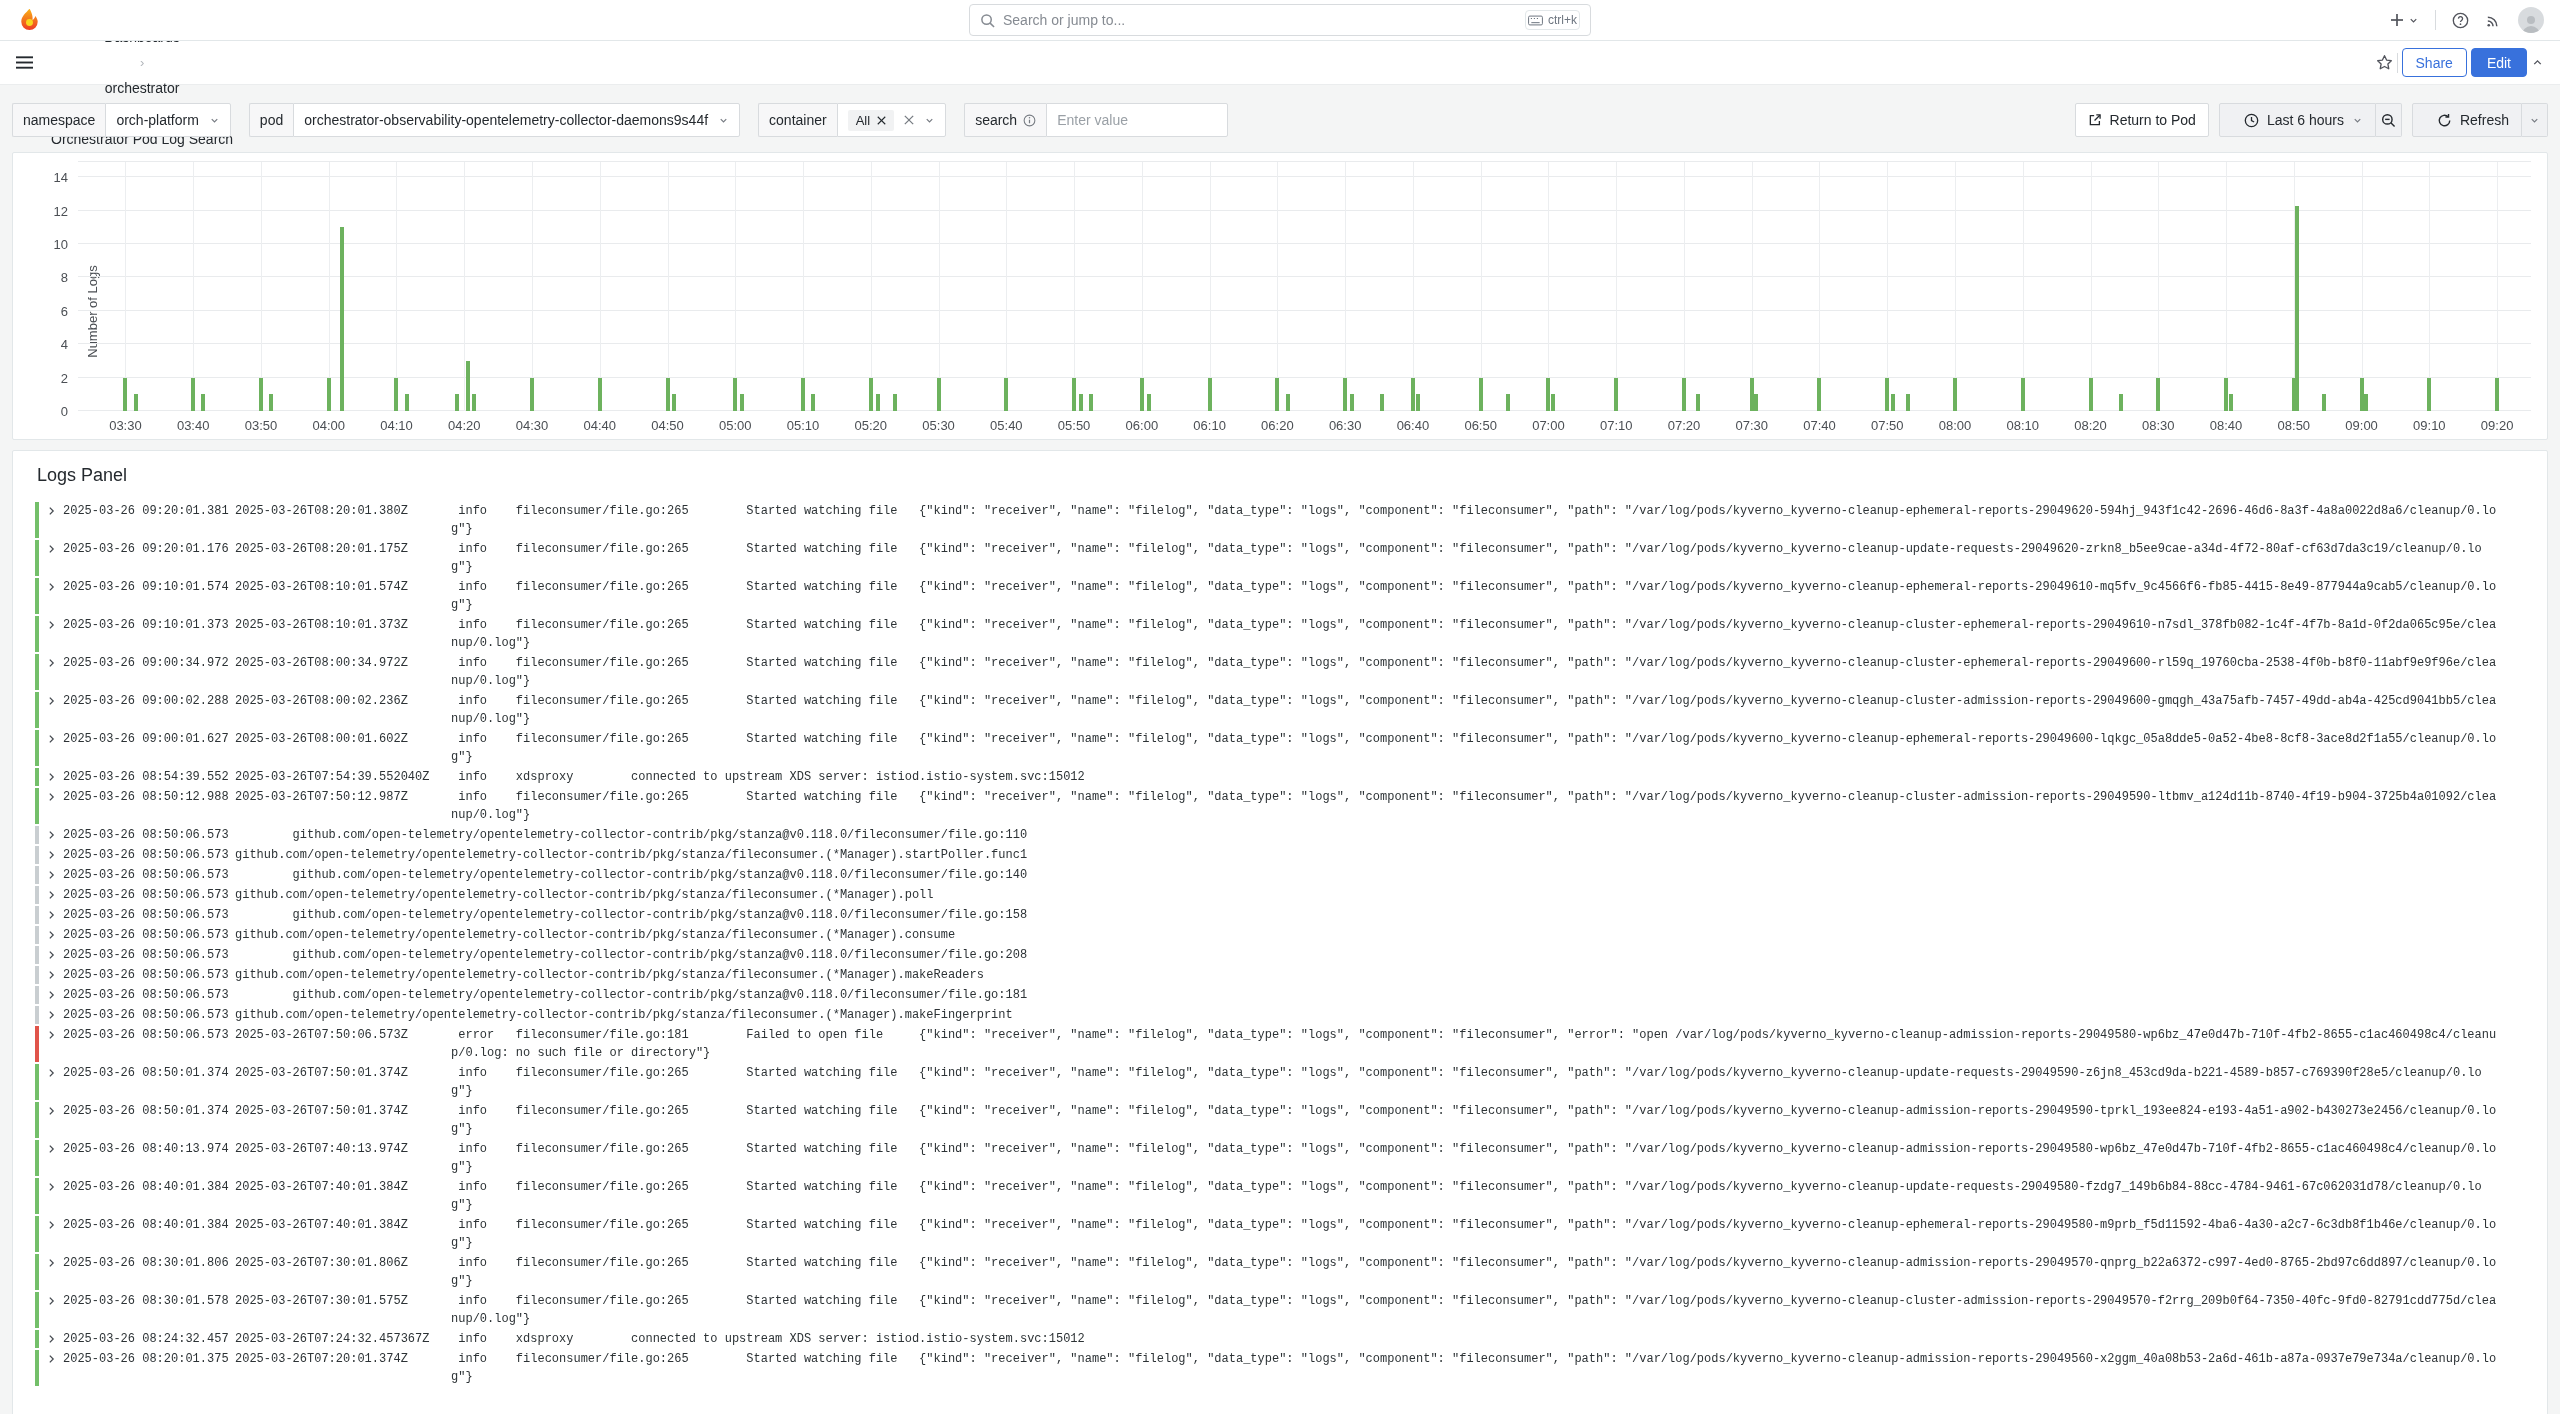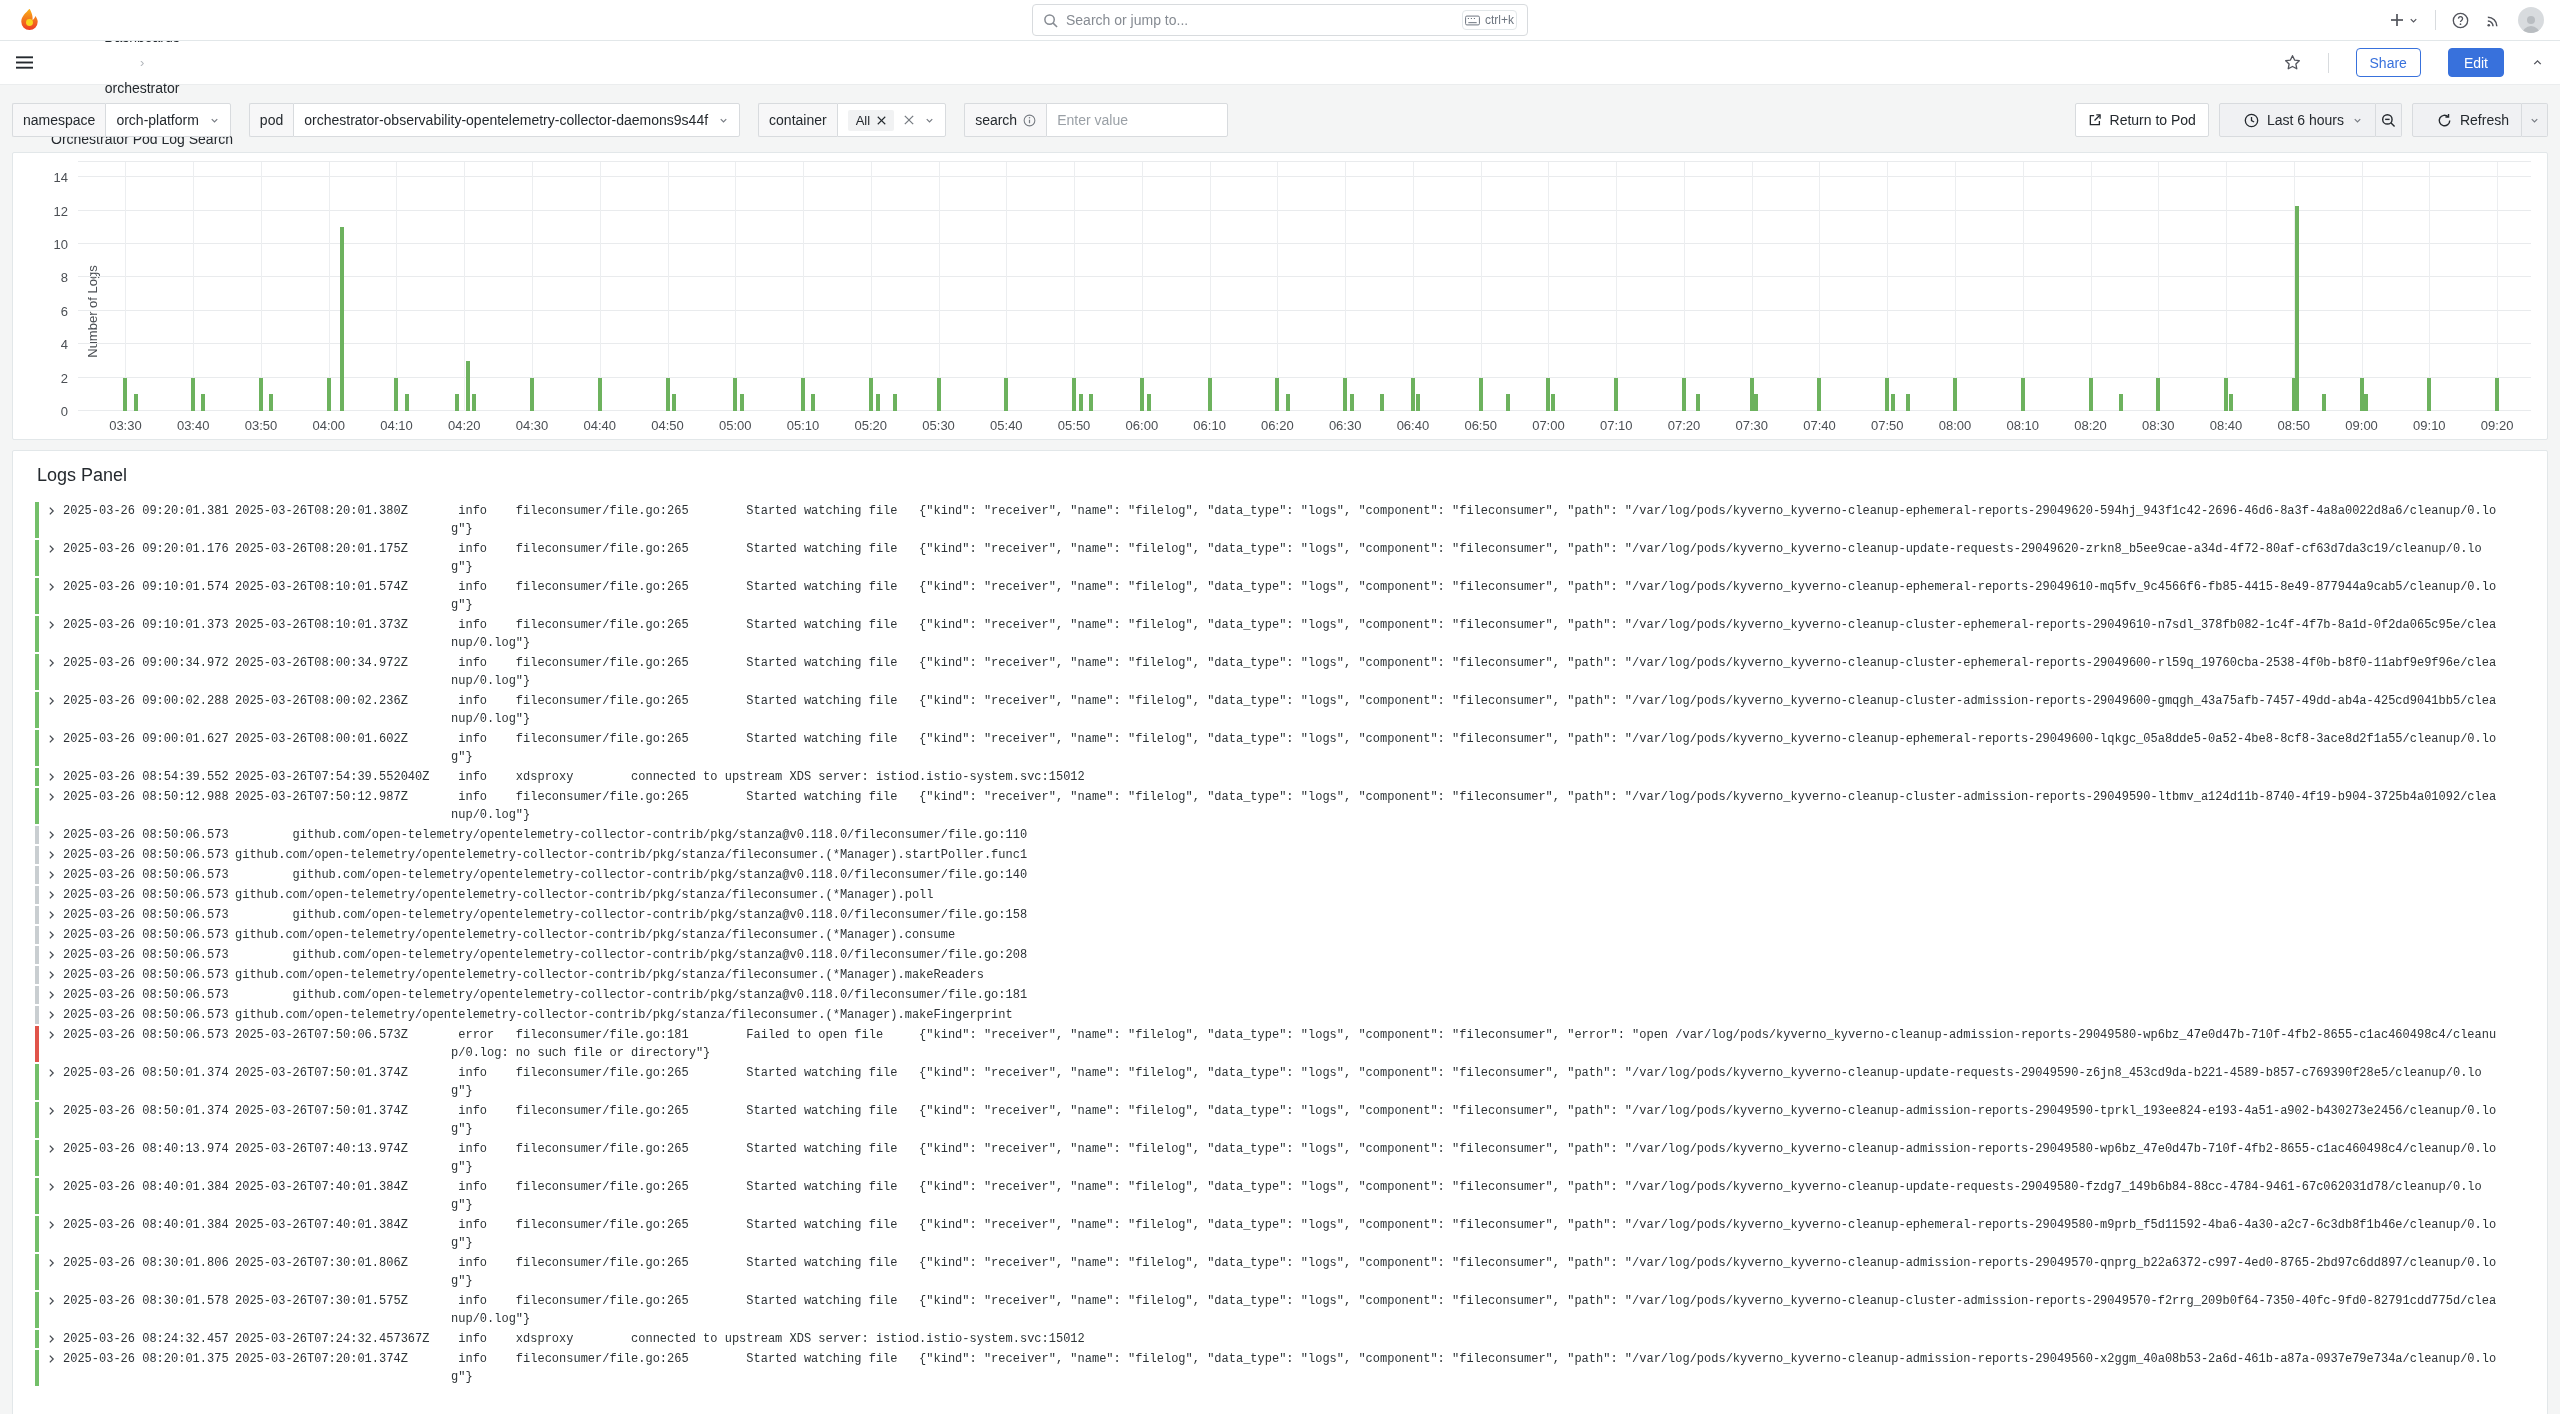--- a/index.html
+++ b/index.html
@@ -10,21 +10,21 @@
     color: #24292e;
   }
   svg { display: block; }
 
   
   .topnav {
     height: 41px; background: #fff; border-bottom: 1px solid #e2e7e9;
     display: flex; align-items: center; padding: 0 16px; position: relative;
   }
   .logo { width: 27px; height: 27px; }
-  .search-wrap { position: absolute; left: 50%; transform: translateX(-50%); width: 496px; }
+  .search-wrap { position: absolute; left: 50%; transform: translateX(-50%); width: 622px; }
   .search-box {
     display: flex; align-items: center; height: 32px; gap: 8px;
     border: 1px solid #d8dbde; border-radius: 4px; background: #fff; padding: 0 10px;
     color: #868b92;
   }
   .search-box input {
     border: none; outline: none; flex: 1; font-size: 14px; color: #24292e;
     font-family: "Liberation Sans", sans-serif; background: transparent;
   }
   .search-box input::placeholder { color: #868b92; }
@@ -42,21 +42,21 @@
 
   
   .breadcrumb-bar {
     height: 44px; background: #fff; display: flex; align-items: center;
     padding: 0 16px; border-bottom: 1px solid #ebedee;
   }
   .hamburger { color: #24292e; margin-right: 18px; }
   .breadcrumb { display: flex; align-items: center; gap: 10px; font-size: 14px; flex-direction: column; }
   .crumb { color: #24292e; }
   .crumb-sep { color: #b2b6bb; font-size: 13px; }
-  .bc-right { margin-left: auto; display: flex; align-items: center; gap: 27px; color: #52545c; }
+  .bc-right { margin-left: auto; display: flex; align-items: center; gap: 4px; color: #52545c; }
   .btn-share {
     height: 29px; padding: 0 13px; display: flex; align-items: center;
     border: 1px solid #3871dc; color: #3871dc; background: #fff; border-radius: 4px;
     font-size: 14px; font-weight: 500;
   }
   .btn-edit {
     height: 29px; padding: 0 15px; display: flex; align-items: center;
     border: 1px solid #3871dc; color: #fff; background: #3871dc; border-radius: 4px;
     font-size: 14px; font-weight: 500;
   }

